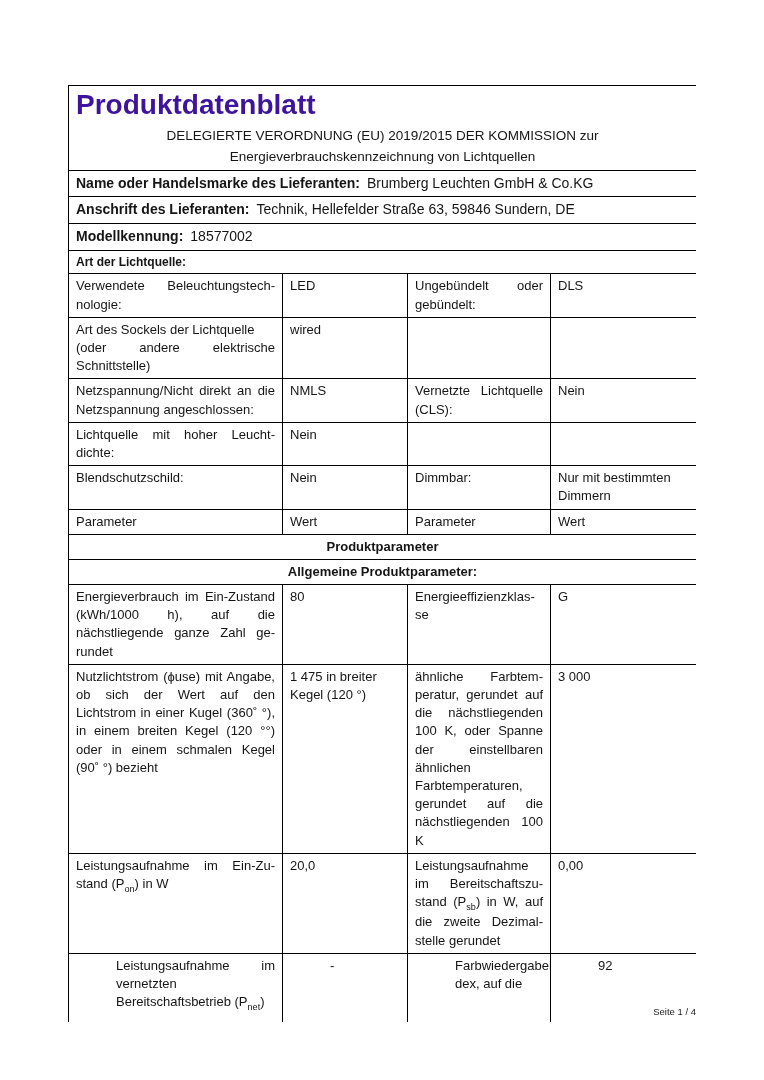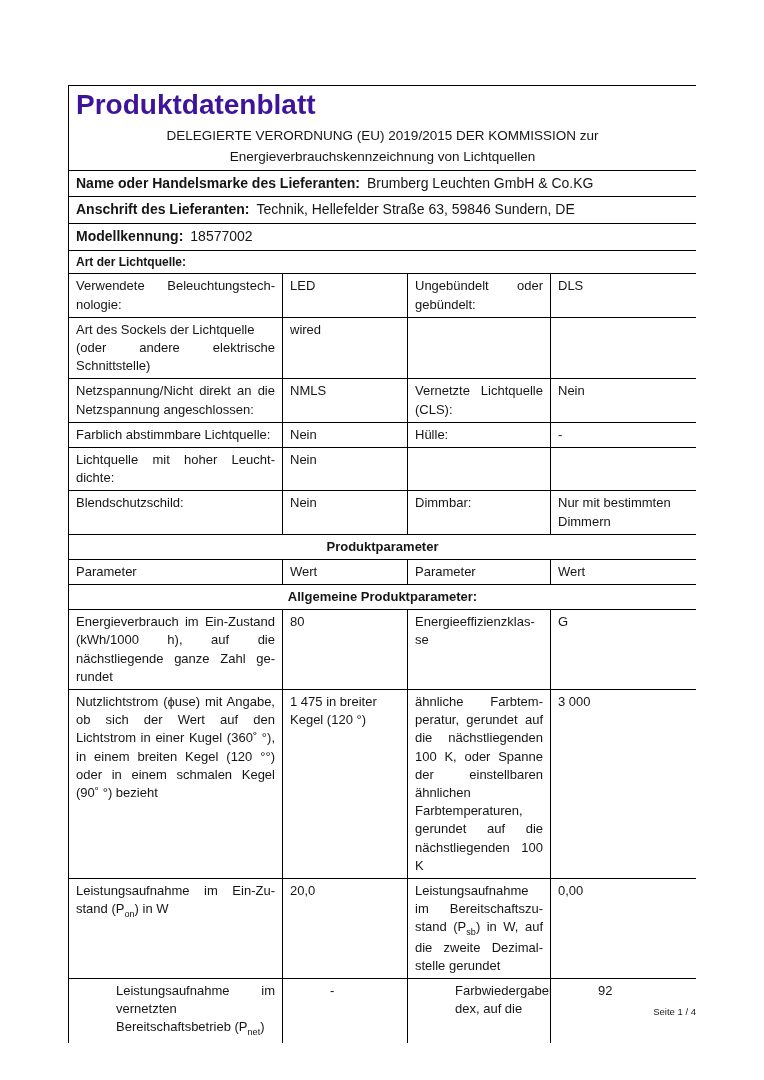--- a/index.html
+++ b/index.html
@@ -119,46 +119,40 @@
         <td class="param"></td>
         <td class="value"></td>
       </tr>
       <tr>
         <td class="param">Netzspannung/Nicht direkt an die Netzspannung angeschlos­sen:</td>
         <td class="value">NMLS</td>
         <td class="param">Vernetzte Lichtquel­le (CLS):</td>
         <td class="value">Nein</td>
       </tr>
       <tr>
-        <td class="param">Farblich abstimmbare Licht­quelle:</td>
-        <td class="value">Nein</td>
-        <td class="param">Hülle:</td>
-        <td class="value">-</td>
-      </tr>
-      <tr>
         <td class="param">Lichtquelle mit hoher Leucht­dichte:</td>
         <td class="value">Nein</td>
         <td class="param"></td>
         <td class="value"></td>
       </tr>
       <tr>
         <td class="param">Blendschutzschild:</td>
         <td class="value">Nein</td>
         <td class="param">Dimmbar:</td>
         <td class="value">Nur mit bestimm­ten Dimmern</td>
       </tr>
 
       <tr>
-        <td colspan="4" class="section-head">Produktparameter</td>
-      </tr>
-      <tr>
         <td class="col-head">Parameter</td>
         <td class="col-head">Wert</td>
         <td class="col-head">Parameter</td>
         <td class="col-head">Wert</td>
+      </tr>
+      <tr>
+        <td colspan="4" class="section-head">Produktparameter</td>
       </tr>
       <tr>
         <td colspan="4" class="section-head">Allgemeine Produktparameter:</td>
       </tr>
 
       <tr>
         <td class="param">Energieverbrauch im Ein-Zu­stand (kWh/1000 h), auf die nächstliegende ganze Zahl ge­rundet</td>
         <td class="value">80</td>
         <td class="param">Energieeffizienzklas­se</td>
         <td class="value">G</td>

